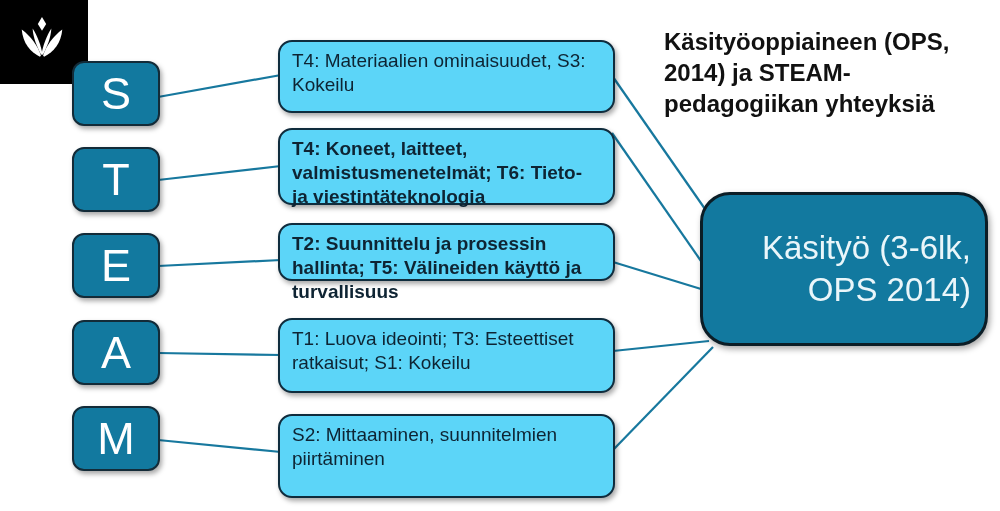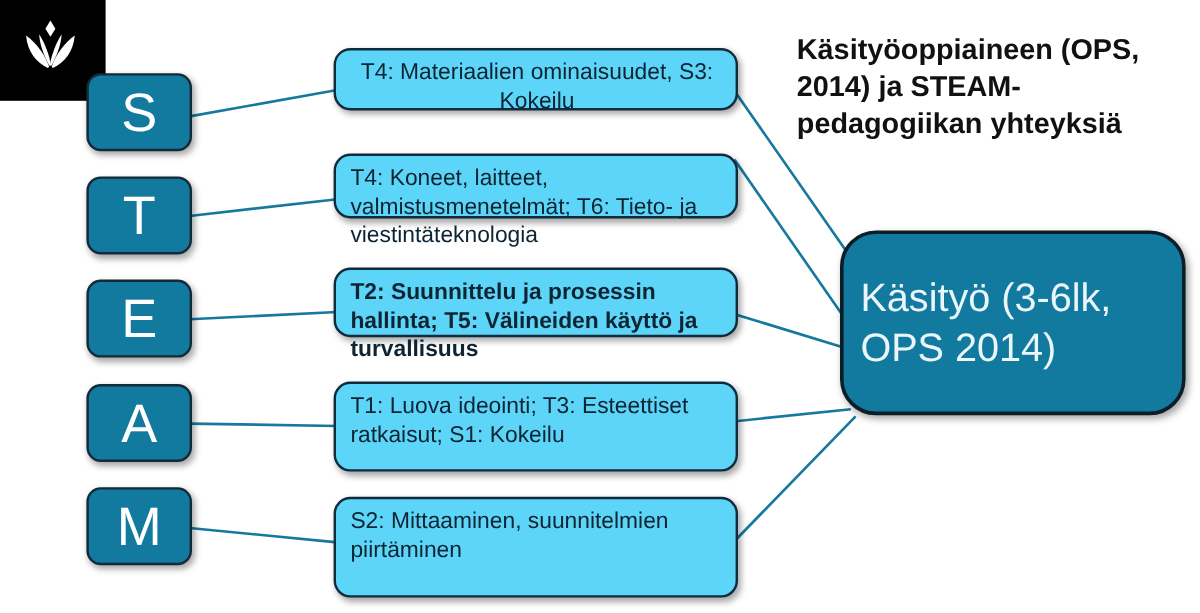--- a/index.html
+++ b/index.html
@@ -62,42 +62,42 @@
     line-height: 1.27;
     padding: 7px 10px 6px 12px;
     z-index: 3;
     box-sizing: border-box;
   }
   .pos-s { top: 61px; }
   .pos-t { top: 147px; }
   .pos-e { top: 233px; }
   .pos-a { top: 320px; }
   .pos-m { top: 406px; }
-  .mpos-1 { top: 40px;  height: 52px; text-align: center; }
-  .mpos-2 { top: 128px; height: 54px; }
+  .mpos-1 { top: 40px;  height: 73px; }
+  .mpos-2 { top: 128px; height: 77px; font-weight: bold; }
   .mpos-3 { top: 223px; height: 58px; font-weight: bold; }
   .mpos-4 { top: 318px; height: 75px; }
   .mpos-5 { top: 414px; height: 84px; }
   .target-box {
     position: absolute;
     left: 700px;
     top: 192px;
     width: 288px;
     height: 154px;
     background: #12799f;
     border: 3px solid #0b1d26;
     border-radius: 30px;
     box-shadow: 2px 3px 6px rgba(0,0,0,0.35);
     color: #eaf6fa;
     font-size: 33px;
     line-height: 1.28;
     display: flex;
     align-items: center;
     justify-content: center;
-    text-align: left;
+    text-align: right;
     z-index: 3;
     box-sizing: border-box;
     padding: 0 14px;
   }
   .diagram-title {
     position: absolute;
     left: 664px;
     top: 26px;
     width: 322px;
     color: #111111;

